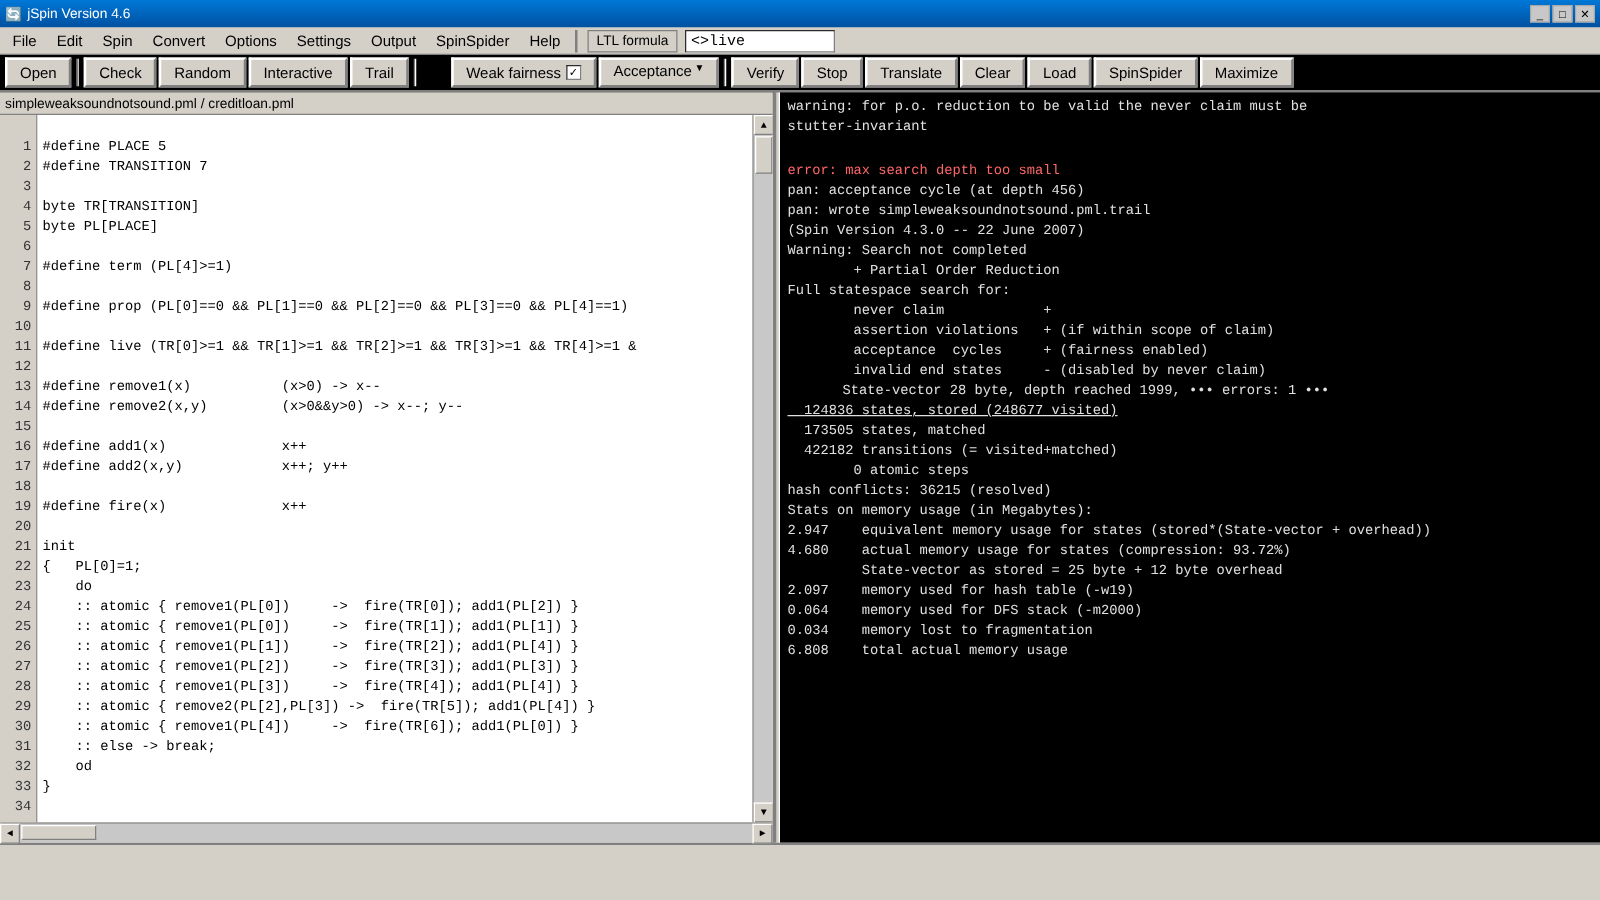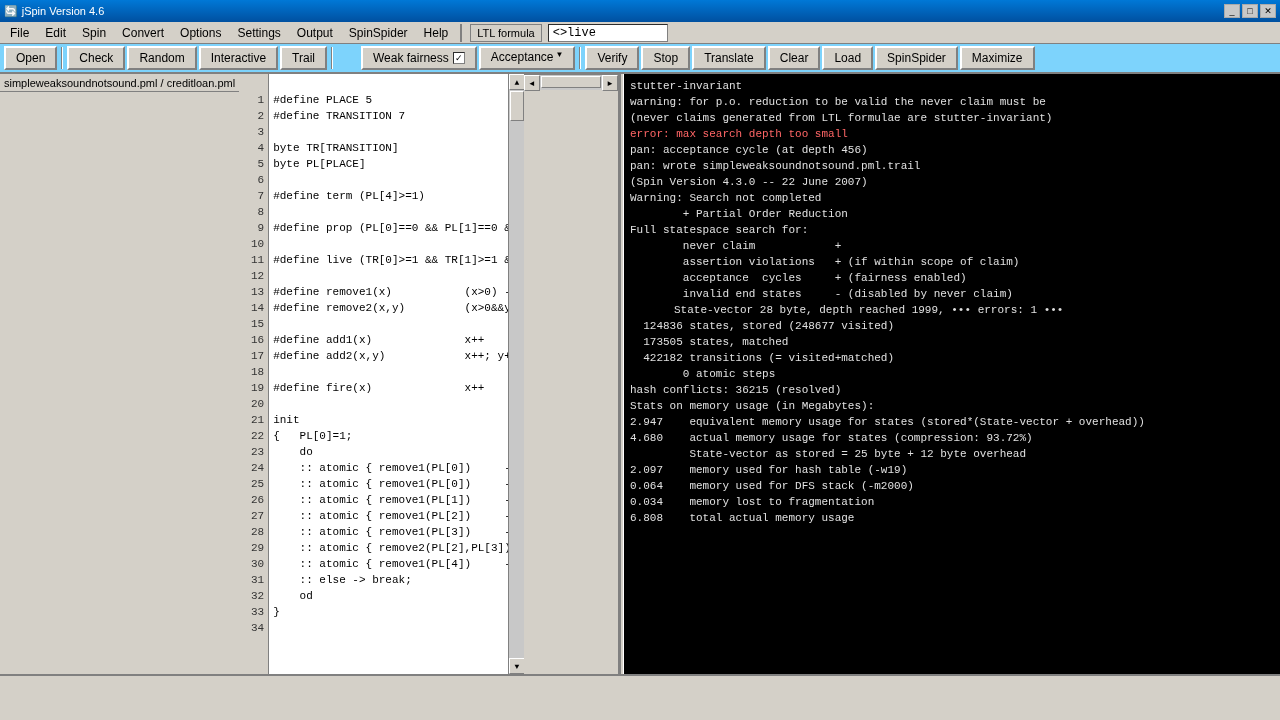--- a/index.html
+++ b/index.html
@@ -51,21 +51,21 @@
       border: 1px inset #808080;
       background: white;
       padding: 1px 4px;
       font-family: 'Courier New', monospace;
       font-size: 12px;
       width: 120px;
     }
 
     
     #toolbar {
-      background: #7dd3fc;
+      background: #000000;
       height: 30px;
       display: flex;
       align-items: center;
       padding: 2px 4px;
       border-bottom: 2px solid #808080;
       gap: 2px;
     }
     .toolbar-btn {
       background: #d4d0c8;
       border: 2px solid;
@@ -96,21 +96,21 @@
     
     #main {
       display: flex;
       height: calc(720px - 22px - 22px - 26px - 30px - 20px);
     }
 
     
     #left-panel {
       width: 620px;
       display: flex;
-      flex-direction: row;
+      flex-direction: column;
       border-right: 2px solid #808080;
     }
     #file-header {
       background: #d4d0c8;
       padding: 2px 4px;
       font-size: 11px;
       font-family: Arial;
       border-bottom: 1px solid #808080;
       height: 18px;
       display: flex; align-items: center;
@@ -381,36 +381,35 @@
       <div class="hscroll-track">
         <div class="hscroll-thumb"></div>
       </div>
       <div class="hscroll-arrow">►</div>
     </div>
   </div>
 
   <div id="splitter"></div>
 
   <div id="right-panel">
+      <div class="output-line" style="color: rgb(224, 224, 224);">warning: for p.o. reduction to be valid the never claim must be</div>
       <div class="output-line" style="color: rgb(224, 224, 224);">stutter-invariant</div>
-      <div class="output-line" style="color: rgb(224, 224, 224);">warning: for p.o. reduction to be valid the never claim must be</div>
-      <div class="output-line" style="color: rgb(224, 224, 224);">(never claims generated from LTL formulae are stutter-invariant)</div>
-      <div class="output-line" style="color: rgb(255, 102, 102);">error: max search depth too small</div>
+      <div class="output-line" style="color: rgb(255, 102, 102); margin-top: 19px;">error: max search depth too small</div>
       <div class="output-line" style="color: rgb(224, 224, 224);">pan: acceptance cycle (at depth 456)</div>
       <div class="output-line" style="color: rgb(224, 224, 224);">pan: wrote simpleweaksoundnotsound.pml.trail</div>
       <div class="output-line" style="color: rgb(224, 224, 224);">(Spin Version 4.3.0 -- 22 June 2007)</div>
       <div class="output-line" style="color: rgb(224, 224, 224);">Warning: Search not completed</div>
       <div class="output-line" style="color: rgb(224, 224, 224);">        + Partial Order Reduction</div>
       <div class="output-line" style="color: rgb(224, 224, 224);">Full statespace search for:</div>
       <div class="output-line" style="color: rgb(224, 224, 224);">        never claim            +</div>
       <div class="output-line" style="color: rgb(224, 224, 224);">        assertion violations   + (if within scope of claim)</div>
       <div class="output-line" style="color: rgb(224, 224, 224);">        acceptance  cycles     + (fairness enabled)</div>
       <div class="output-line" style="color: rgb(224, 224, 224);">        invalid end states     - (disabled by never claim)</div>
       <div class="output-line" style="color: rgb(224, 224, 224); margin-left: 44px;">State-vector 28 byte, depth reached 1999, ••• errors: 1 •••</div>
-      <div class="output-line" style="color: rgb(224, 224, 224);">  124836 states, stored (248677 visited)</div>
+      <div class="output-line" style="color: rgb(224, 224, 224); text-decoration: underline;">  124836 states, stored (248677 visited)</div>
       <div class="output-line" style="color: rgb(224, 224, 224);">  173505 states, matched</div>
       <div class="output-line" style="color: rgb(224, 224, 224);">  422182 transitions (= visited+matched)</div>
       <div class="output-line" style="color: rgb(224, 224, 224);">        0 atomic steps</div>
       <div class="output-line" style="color: rgb(224, 224, 224);">hash conflicts: 36215 (resolved)</div>
       <div class="output-line" style="color: rgb(224, 224, 224);">Stats on memory usage (in Megabytes):</div>
       <div class="output-line" style="color: rgb(224, 224, 224);">2.947    equivalent memory usage for states (stored*(State-vector + overhead))</div>
       <div class="output-line" style="color: rgb(224, 224, 224);">4.680    actual memory usage for states (compression: 93.72%)</div>
       <div class="output-line" style="color: rgb(224, 224, 224);">         State-vector as stored = 25 byte + 12 byte overhead</div>
       <div class="output-line" style="color: rgb(224, 224, 224);">2.097    memory used for hash table (-w19)</div>
       <div class="output-line" style="color: rgb(224, 224, 224);">0.064    memory used for DFS stack (-m2000)</div>

